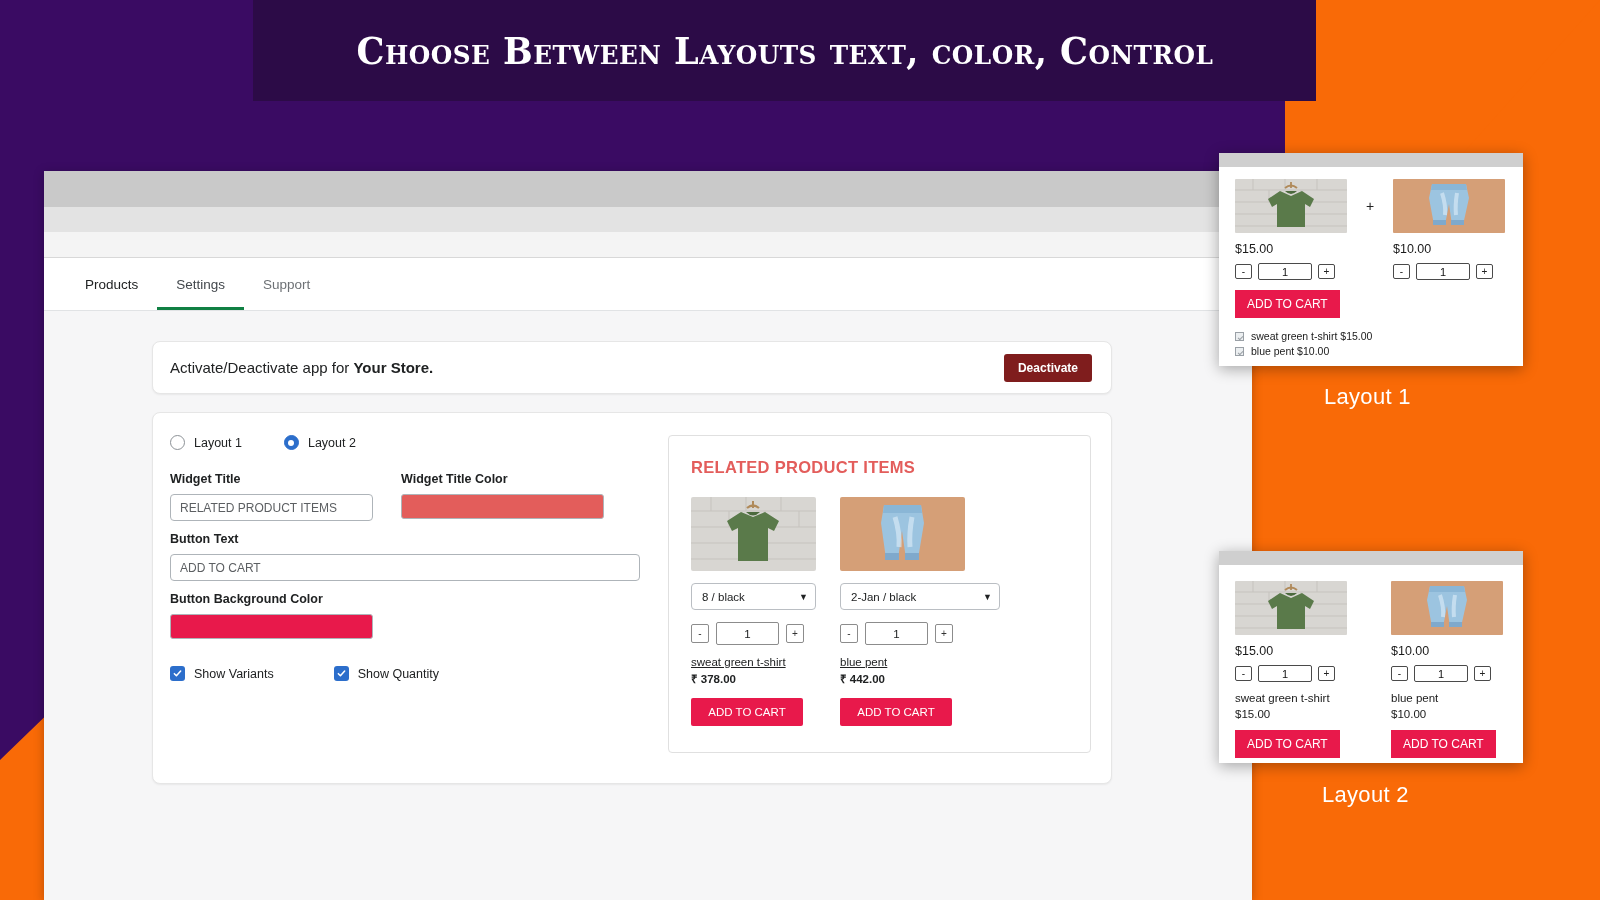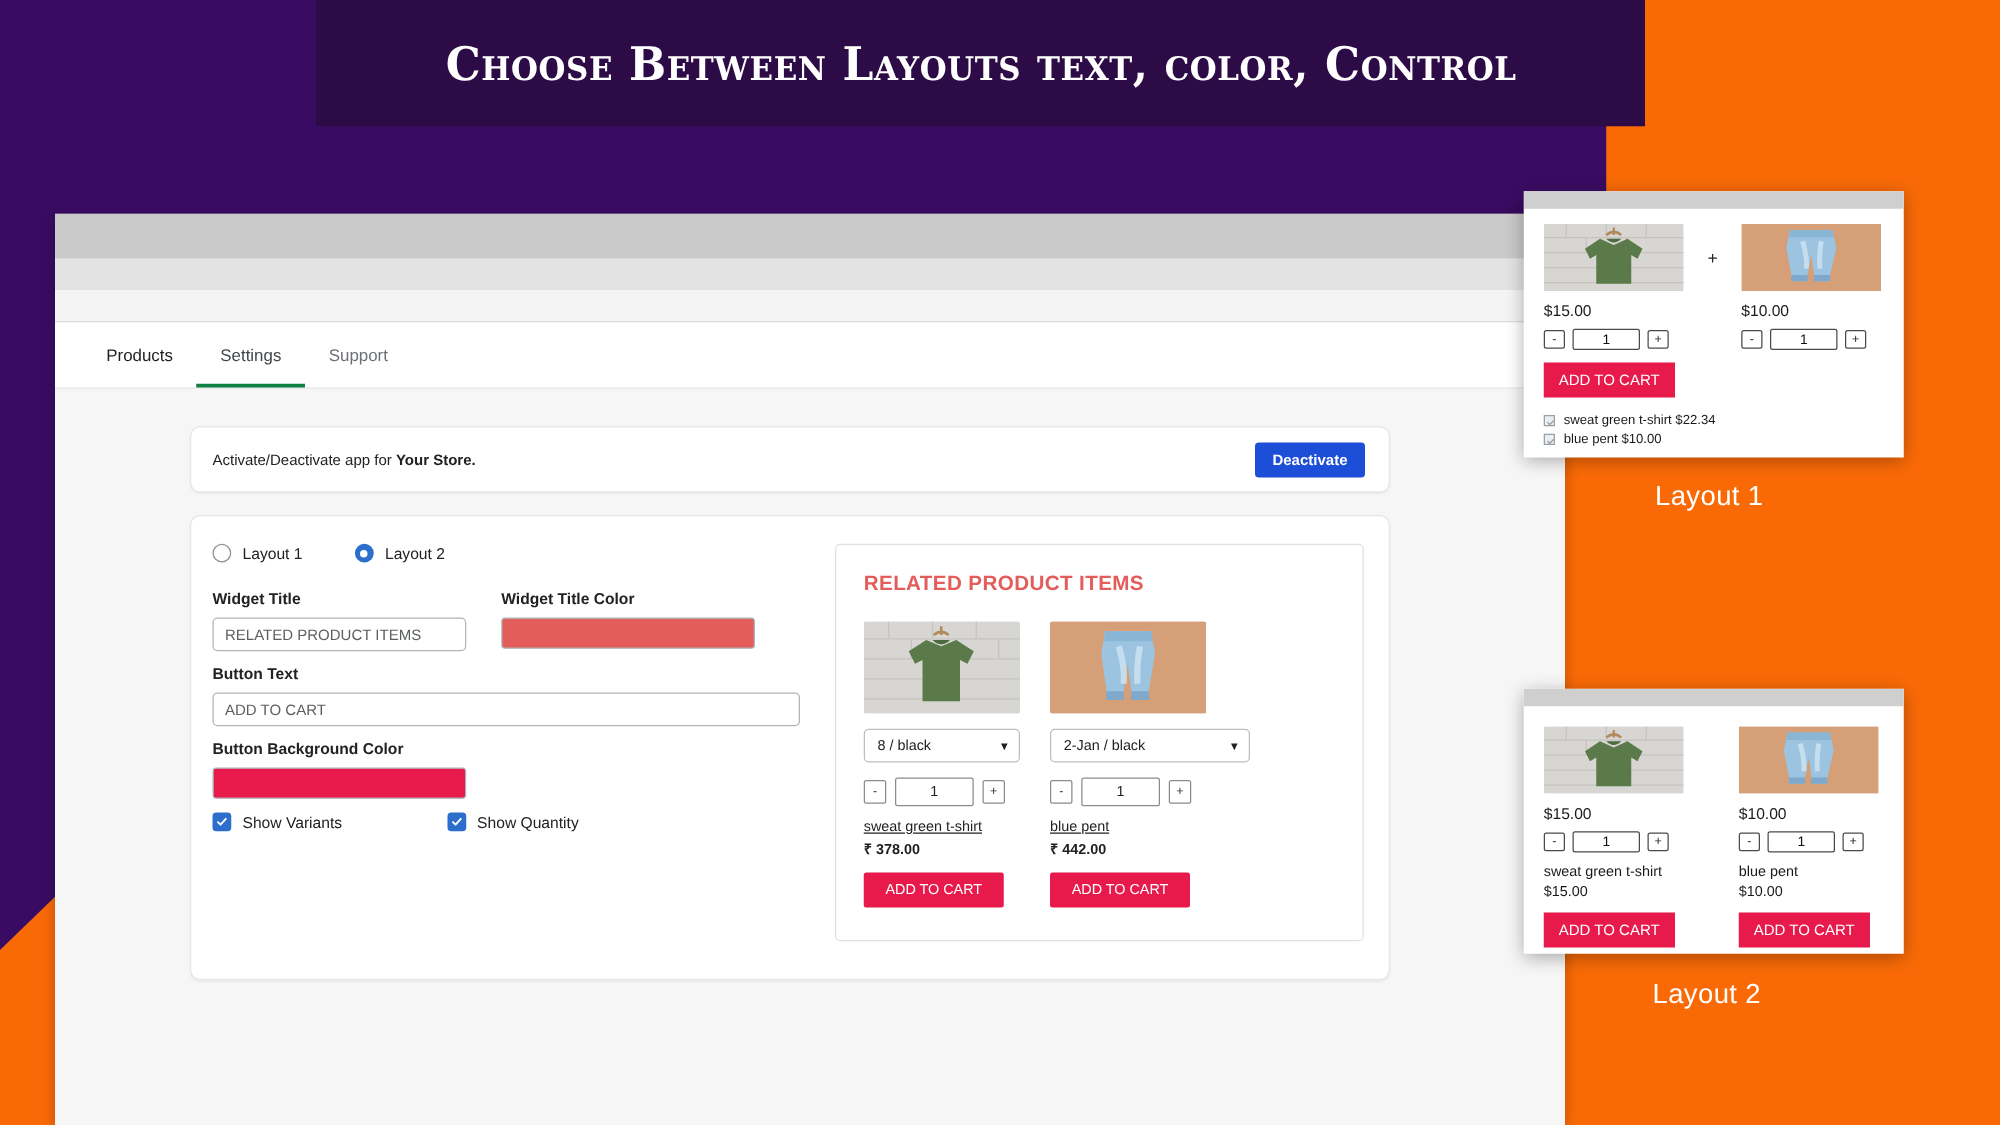--- a/index.html
+++ b/index.html
@@ -67,24 +67,24 @@
 
   .card {
     background:#fff; border-radius:8px; border:1px solid #e6e6e6;
     box-shadow:0 1px 2px rgba(0,0,0,.06);
     margin:0 140px 0 108px;
   }
   #activate-card {
     height:53px; display:flex; align-items:center; justify-content:space-between;
     padding:0 19px 0 17px; margin-top:12px;
   }
-  #activate-card .atxt { font-size:12px; color:#202223; }
+  #activate-card .atxt { font-size:15px; color:#202223; }
   #activate-card .atxt b { font-weight:700; }
   .btn-deactivate {
-    background:#1d4ed8; color:#fff; border:none; border-radius:3px;
+    background:#7f1d1d; color:#fff; border:none; border-radius:3px;
     padding:7px 14px; font-size:12px; font-weight:700; cursor:pointer;
     font-family:"Liberation Sans", sans-serif;
   }
 
   #settings-card {
     margin-top:18px; display:flex; padding:22px 20px 30px 17px; gap:28px;
   }
 
   
   .form-col { width:470px; flex:0 0 470px; }
@@ -107,21 +107,21 @@
   .f-wide { width:100%; }
   .f-half { width:203px; }
   .input {
     height:27px; border:1px solid #aeb4b9; border-radius:4px;
     background:#fff; font-size:12px; color:#5c5f62;
     display:flex; align-items:center; padding:0 9px;
     font-family:"Liberation Sans", sans-serif;
   }
   .swatch { height:25px; border:1px solid #aeb4b9; border-radius:3px; }
 
-  .chk-row { display:flex; margin-top:0;gap:24px; }
+  .chk-row { display:flex; margin-top:16px; }
   .chk-item { display:flex; align-items:center; gap:9px; cursor:pointer; }
   .chk-item.c2 { margin-left:60px; }
   .chk {
     width:15px; height:15px; border-radius:3px; background:#2c6ecb;
     display:flex; align-items:center; justify-content:center; flex:0 0 15px;
   }
   .chk svg { display:block; }
   .chk-label { font-size:12.5px; color:#202223; }
 
   
@@ -436,21 +436,21 @@
           <span class="fc-qbtn">-</span>
           <span class="fc-qval">1</span>
           <span class="fc-qbtn">+</span>
         </div>
       </div>
     </div>
 
     <div class="fc-list">
       <div class="fc-li">
         <span class="fc-cb"></span>
-        <span>sweat green t-shirt $22.34</span>
+        <span>sweat green t-shirt $15.00</span>
       </div>
       <div class="fc-li">
         <span class="fc-cb"></span>
         <span>blue pent $10.00</span>
       </div>
     </div>
   </div>
 </div>
 
 <div class="layout-caption" style="left:1324px; top:384px;">Layout 1</div>

